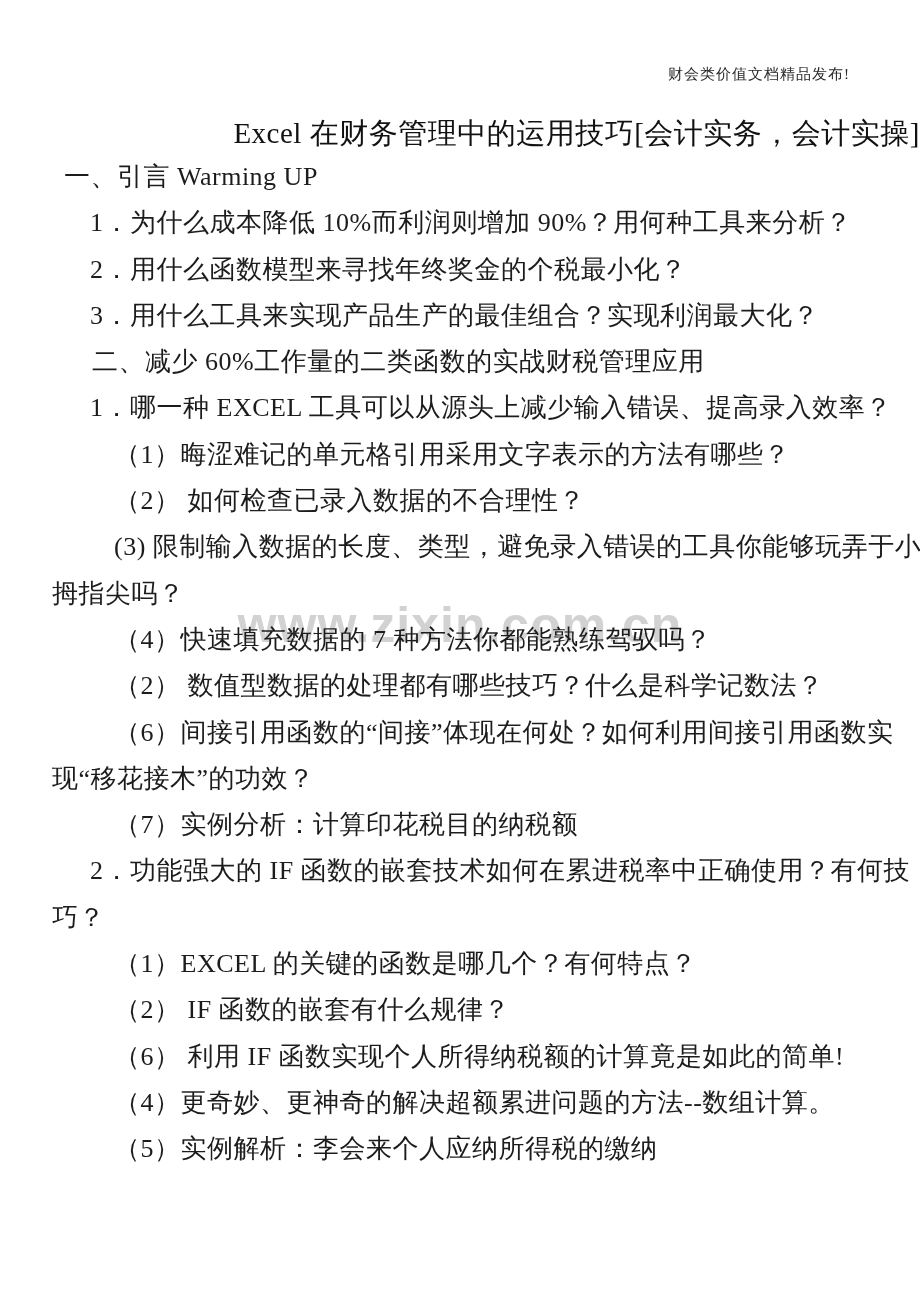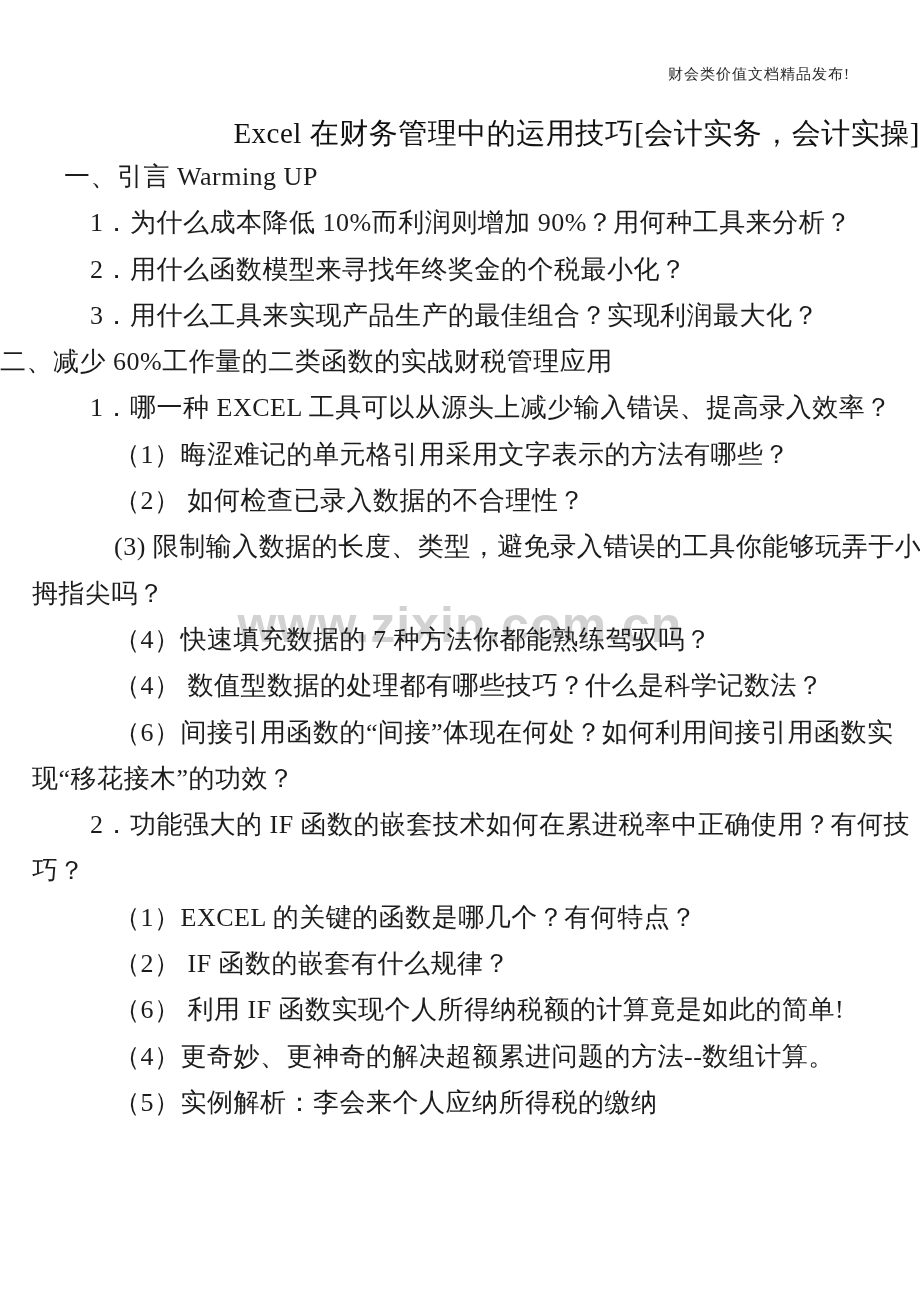--- a/index.html
+++ b/index.html
@@ -57,23 +57,23 @@
   .line {
     height: 46.3px;
     line-height: 46.3px;
     font-size: 26px;
     letter-spacing: 0.5px;
     white-space: nowrap;
     color: #1c1c1c;
   }
   .indent-h1   { padding-left: 64px; }
   .indent-num  { padding-left: 90px; }
-  .indent-h2   { }
+  .indent-h2   { padding-left: 92px; }
   .indent-sub  { padding-left: 114px; }
-  .indent-cont { padding-left: 32px; }
+  .indent-cont { padding-left: 52px; }
 </style>
 </head>
 <body>
 
 <div class="page">
 
   <div class="header-note">财会类价值文档精品发布!</div>
 
   <div class="doc-title">Excel 在财务管理中的运用技巧[会计实务，会计实操]</div>
 
@@ -85,23 +85,24 @@
       <div class="line indent-num">1．为什么成本降低 10%而利润则增加 90%？用何种工具来分析？</div>
       <div class="line indent-num">2．用什么函数模型来寻找年终奖金的个税最小化？</div>
       <div class="line indent-num">3．用什么工具来实现产品生产的最佳组合？实现利润最大化？</div>
       <div class="line indent-h2">二、减少 60%工作量的二类函数的实战财税管理应用</div>
       <div class="line indent-num">1．哪一种 EXCEL 工具可以从源头上减少输入错误、提高录入效率？</div>
       <div class="line indent-sub">（1）晦涩难记的单元格引用采用文字表示的方法有哪些？</div>
       <div class="line indent-sub">（2） 如何检查已录入数据的不合理性？</div>
       <div class="line indent-sub">(3) 限制输入数据的长度、类型，避免录入错误的工具你能够玩弄于小</div>
       <div class="line indent-cont">拇指尖吗？</div>
       <div class="line indent-sub">（4）快速填充数据的 7 种方法你都能熟练驾驭吗？</div>
-      <div class="line indent-sub">（4） 数值型数据的处理都有哪些技巧？什么是科学记数法？</div>
+      <div class="line indent-sub">（2） 数值型数据的处理都有哪些技巧？什么是科学记数法？</div>
       <div class="line indent-sub">（6）间接引用函数的“间接”体现在何处？如何利用间接引用函数实</div>
       <div class="line indent-cont">现“移花接木”的功效？</div>
+      <div class="line indent-sub">（7）实例分析：计算印花税目的纳税额</div>
       <div class="line indent-num">2．功能强大的 IF 函数的嵌套技术如何在累进税率中正确使用？有何技</div>
       <div class="line indent-cont">巧？</div>
       <div class="line indent-sub">（1）EXCEL 的关键的函数是哪几个？有何特点？</div>
       <div class="line indent-sub">（2） IF 函数的嵌套有什么规律？</div>
       <div class="line indent-sub">（6） 利用 IF 函数实现个人所得纳税额的计算竟是如此的简单!</div>
       <div class="line indent-sub">（4）更奇妙、更神奇的解决超额累进问题的方法--数组计算。</div>
       <div class="line indent-sub">（5）实例解析：李会来个人应纳所得税的缴纳</div>
     </div>
 
 </div>

